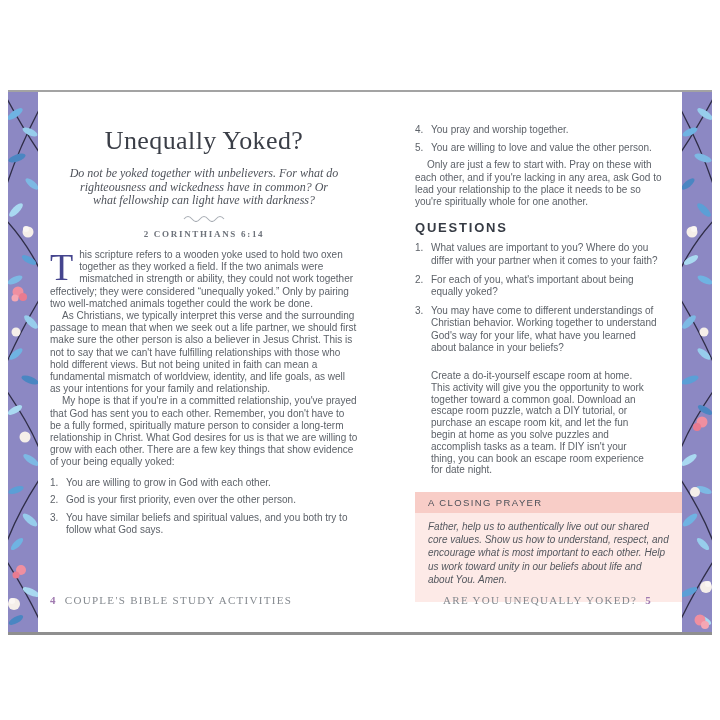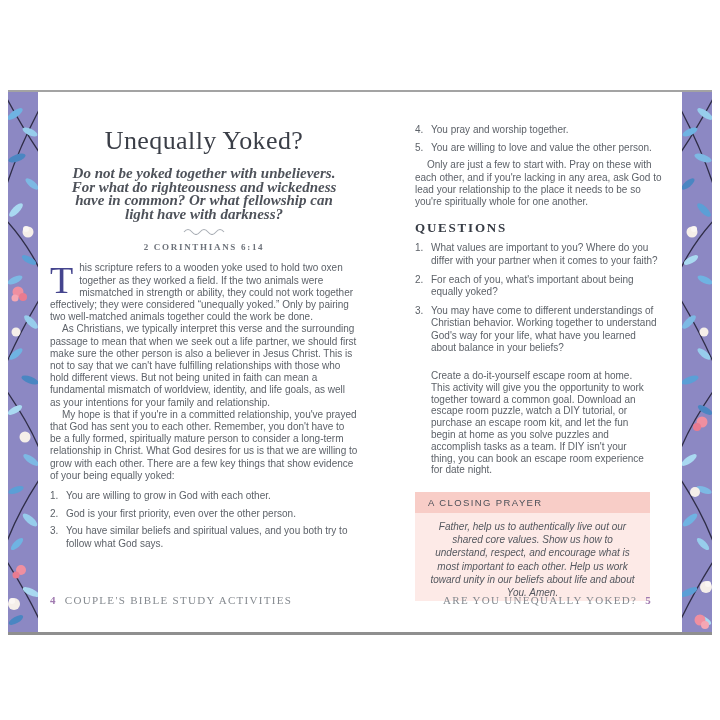--- a/index.html
+++ b/index.html
@@ -22,21 +22,21 @@
   .page-left{left:42px;width:308px;}
   .page-right{left:407px;width:248px;}
 
   .title{
     margin:34px 0 0;text-align:center;font-family:"Liberation Serif", serif;
     font-weight:400;font-size:26px;line-height:30px;color:#3a3e47;letter-spacing:0.4px;
   }
   .title span{display:block;}
   .epigraph{
     margin:11px 18px 0;text-align:center;font-family:"Liberation Serif", serif;
-    font-style:italic;font-weight:bold;font-size:15px;line-height:13.5px;color:#4e525a;
+    font-style:italic;font-weight:normal;font-size:12px;line-height:13.5px;color:#4e525a;
   }
   .squiggle{text-align:center;margin:5px 0 3px;}
   .squiggle svg{display:inline-block;}
   .verse-ref{
     text-align:center;font-family:"Liberation Serif", serif;font-weight:bold;
     font-size:9px;letter-spacing:1.7px;color:#6d727a;margin-bottom:9px;
   }
   p.body{margin:0 0 0;}
   p.indent{text-indent:12px;}
   .dropcap{
@@ -45,36 +45,36 @@
   }
   .num-list{margin:8px 0 0;padding:0;list-style:none;}
   .num-list li{display:flex;margin:0 0 5.5px;}
   .li-num{flex:none;width:16px;}
   .li-text{flex:1;}
 
   .page-right .first-items{margin-top:32px;}
   .cont-para{margin-top:3px;text-indent:12px;}
 
   h2.sect{
-    font-family:Liberation Serif, serif;font-weight:bold;font-size:13px;
+    font-family:Liberation Sans, sans-serif;font-weight:bold;font-size:13px;
     letter-spacing:1.8px;color:#363b44;margin:14px 0 8px;
   }
   h2.sect.activity{margin-top:15px;}
   .q-list{margin:0;padding:0;list-style:none;}
   .q-list li{display:flex;margin:0 0 7px;}
   .activity-text{margin:16px;line-height:11.8px;}
 
-  .prayer-box{width:235px;}
+  .prayer-box{width:267px;}
   .prayer-head{
     background:#f8cdc7;padding:4.5px 13px 4px;font-size:9.5px;letter-spacing:1.4px;
     color:#4c5058;
   }
   .prayer-body{
-    background:#fdeae7;padding:7px 13px 2px;font-style:italic;font-size:10px;
-    line-height:13.2px;color:#53575e;text-align:center;
+    background:#fdeae7;padding:7px 13px 16px;font-style:italic;font-size:10px;
+    line-height:13.2px;color:#53575e;
   }
 
   .footer{
     position:absolute;bottom:26px;font-family:"Liberation Serif", serif;
     font-size:11px;letter-spacing:1.3px;color:#84898f;white-space:nowrap;
   }
   .footer-left{left:42px;}
   .footer-right{right:60px;text-align:right;}
   .pagenum{color:#a07ab0;font-weight:bold;}
   .footer-left .pagenum{margin-right:8px;}

